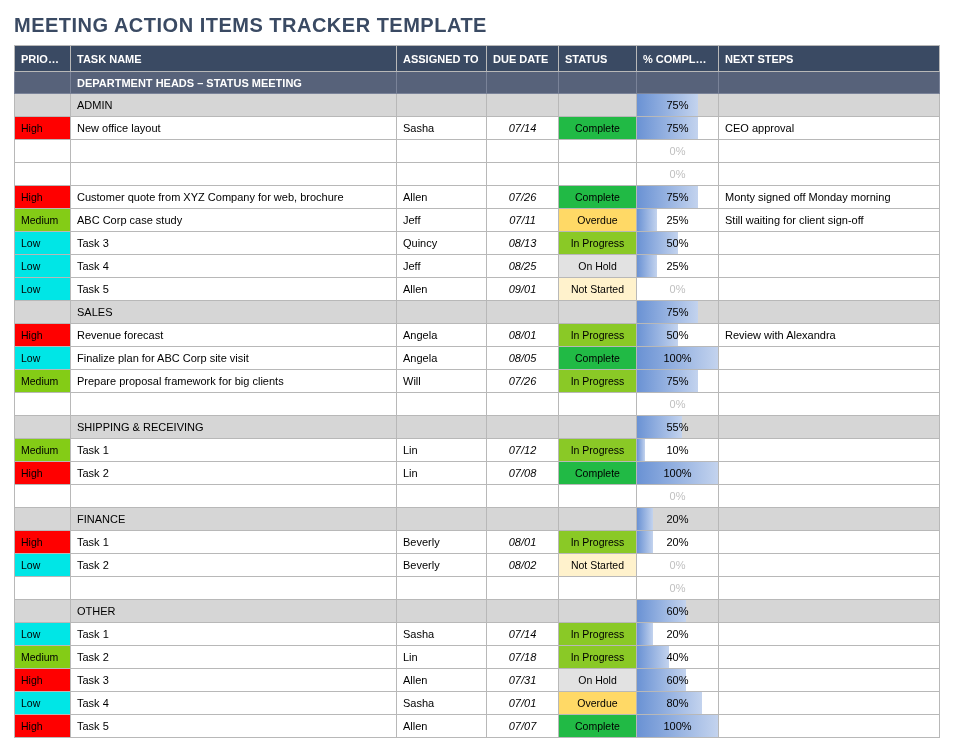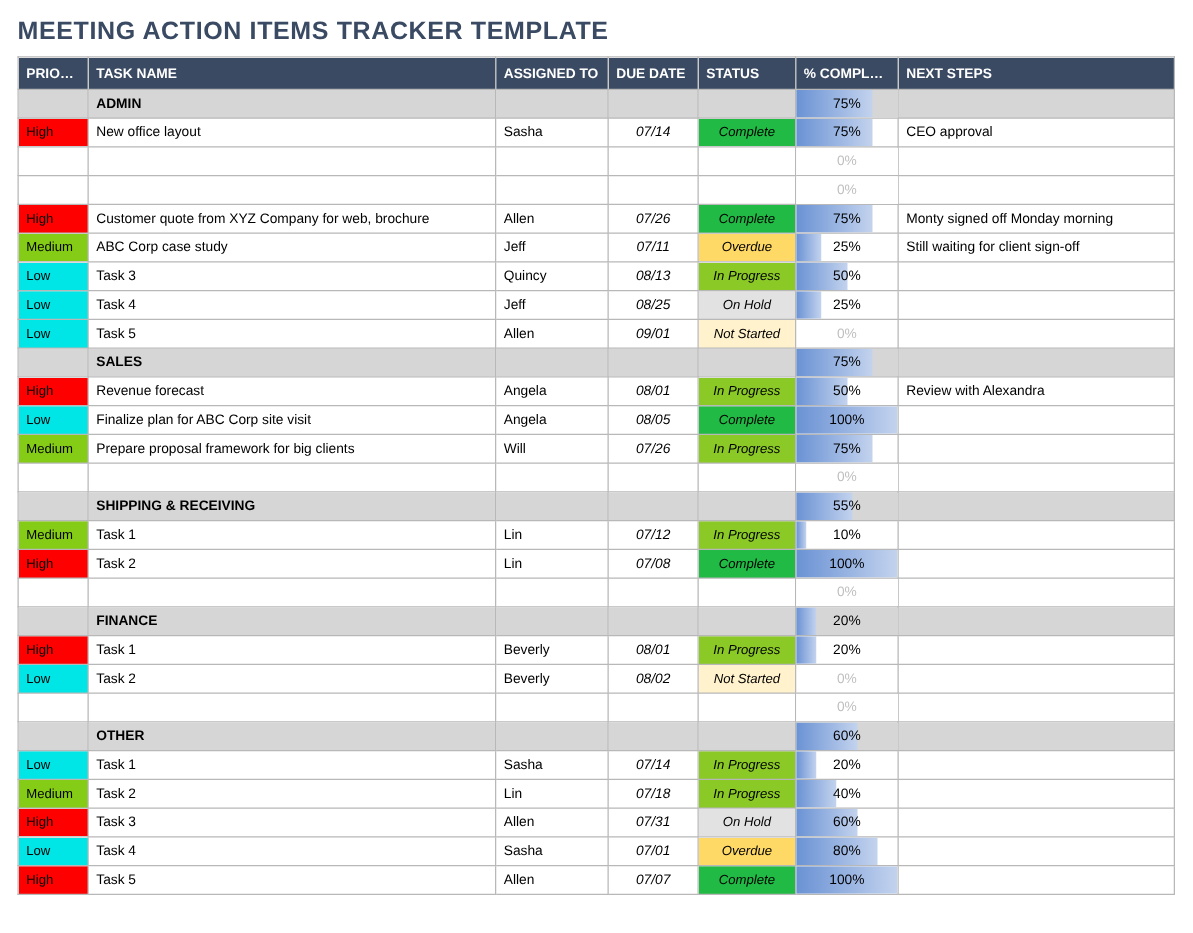--- a/index.html
+++ b/index.html
@@ -43,27 +43,27 @@
   col.c-priority { width: 56px; }
   col.c-task { width: 326px; }
   col.c-assigned { width: 90px; }
   col.c-due { width: 72px; }
   col.c-status { width: 78px; }
   col.c-complete { width: 82px; }
   col.c-next { width: auto; }
   .section td.task { font-weight: 700; color: #fff; }
   .section td { background: #57627a; color:#fff; border-color:#7a8399;}
   .group td { background: #d6d6d6; }
-  .group td.task { font-weight: 700; }
+  .group td.task { font-weight: 400; }
   td.priority { font-size: 10.5px; margin-top: 20px; }
   td.priority.high { background: #ff0000; color: #000; }
   td.priority.medium { background: #84cc16; color: #000; }
   td.priority.low { background: #00e6e6; color: #000; }
   td.due { text-align: center; font-style: italic; }
-  td.status { text-align: center; font-size: 10.5px; font-style: italic; }
+  td.status { text-align: center; font-size: 10.5px; }
   td.status.complete { background: #21ba45; }
   td.status.inprogress { background: #8ac926; }
   td.status.overdue { background: #ffd966; }
   td.status.onhold { background: #e2e2e2; }
   td.status.notstarted { background: #fff2cc; }
   td.pct {
     position: relative;
     text-align: center;
     padding: 0;
     margin-top: 36px;
@@ -103,20 +103,29 @@
       <th>PRIORITY</th>
       <th>TASK NAME</th>
       <th>ASSIGNED TO</th>
       <th>DUE DATE</th>
       <th>STATUS</th>
       <th>% COMPLETE</th>
       <th>NEXT STEPS</th>
     </tr>
   </thead>
   <tbody id="tbody">
+      <tr class="section">
+     <td></td>
+     <td class="task">DEPARTMENT HEADS – STATUS MEETING</td>
+     <td></td>
+     <td></td>
+     <td></td>
+     <td></td>
+     <td></td>
+   </tr>
       <tr class="group">
         <td></td>
         <td class="task">ADMIN</td>
         <td></td>
         <td></td>
         <td class="status "></td>
         <td class="pct">
     <span class="bar" style="width:75%"></span>
     <span class="label ">75%</span>
   </td>

